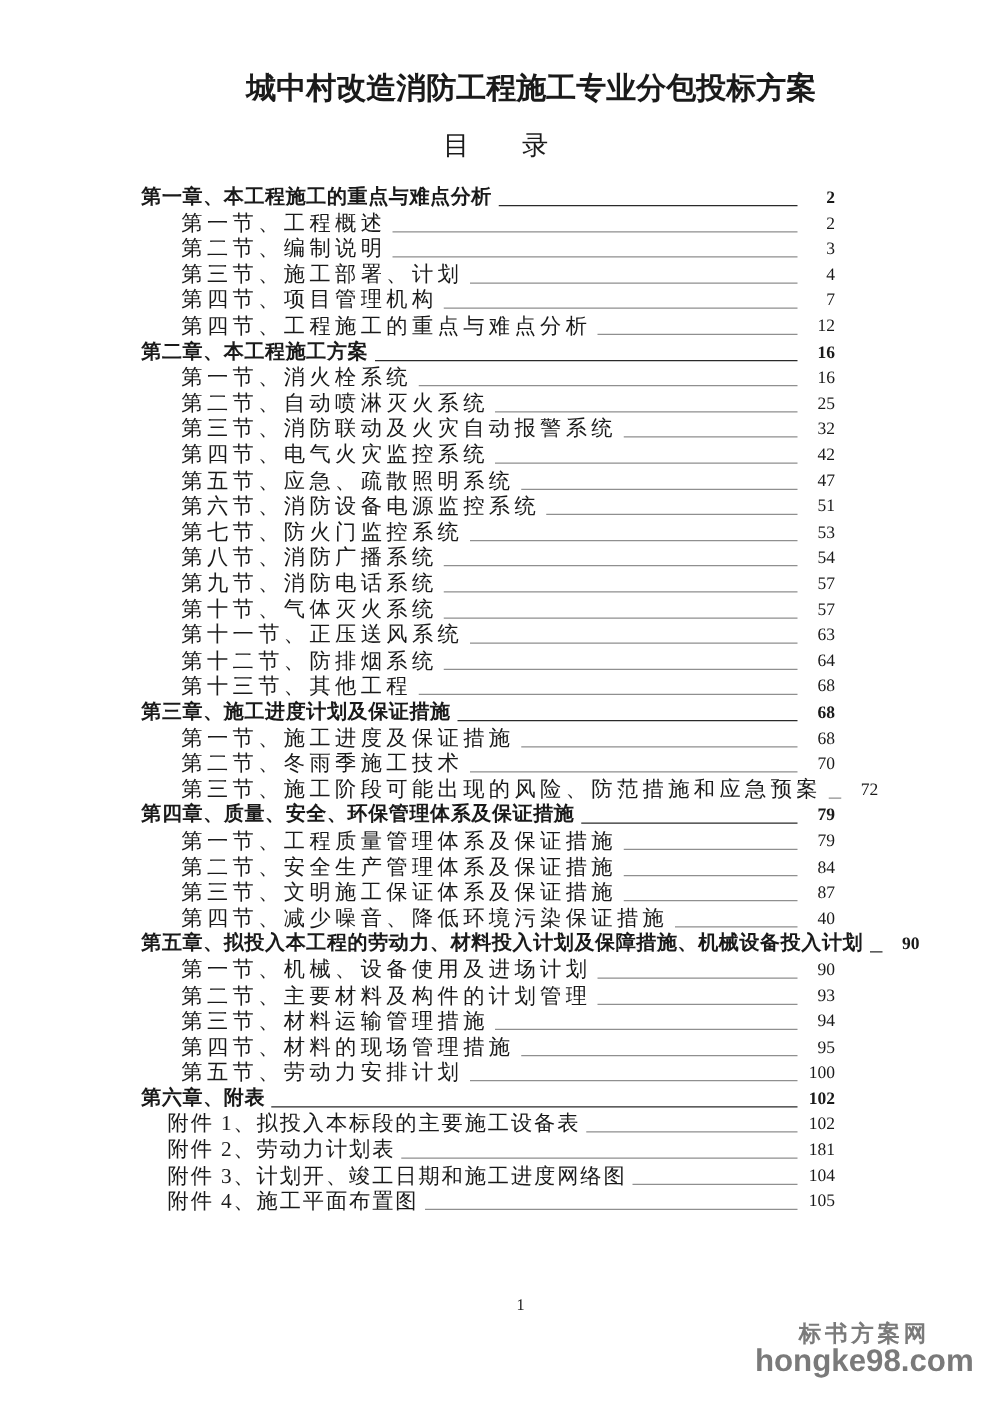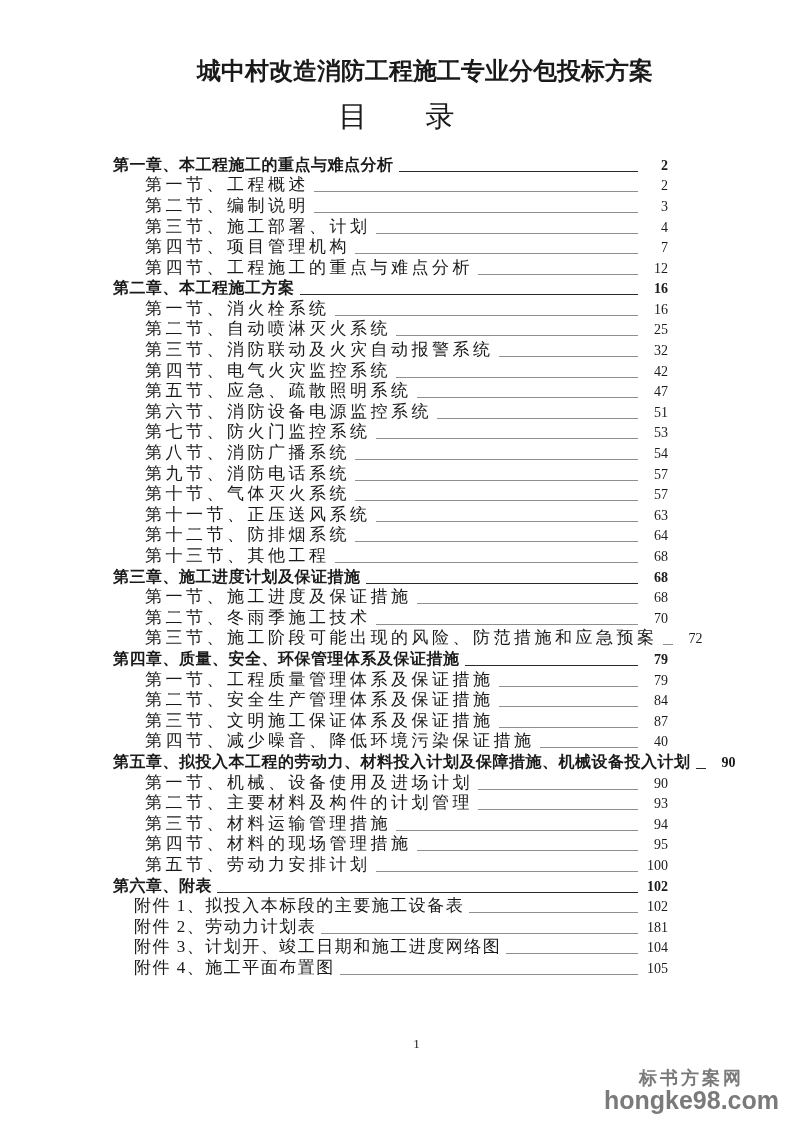--- a/index.html
+++ b/index.html
@@ -22,21 +22,21 @@
     text-align: center;
     font-size: 24px;
     font-weight: bold;
     line-height: 30px;
     letter-spacing: 0px;
     white-space: pre;
   }
   .toc-heading {
     margin-top: 16px;
     text-align: center;
-    font-size: 29px;
+    font-size: 21px;
     font-weight: normal;
     line-height: 28px;
     white-space: pre;
   }
   .toc {
     margin: 15px 125px 0 113px; 
   }
   .toc-row {
     display: flex;
     align-items: flex-end;
@@ -91,21 +91,21 @@
     right: 0;
     top: 1036px;
     padding-left: 40px;
     text-align: center;
     font-size: 13px;
     color: #222222;
   }
   .watermark {
     position: absolute;
     right: 14px;
-    bottom: 9px;
+    bottom: 20px;
     text-align: center;
     color: #7a7a7a;
     font-family: "Liberation Sans", "DejaVu Sans", sans-serif;
   }
   .watermark-cn {
     font-size: 18px;
     font-weight: bold;
     letter-spacing: 3px;
     line-height: 19px;
   }

